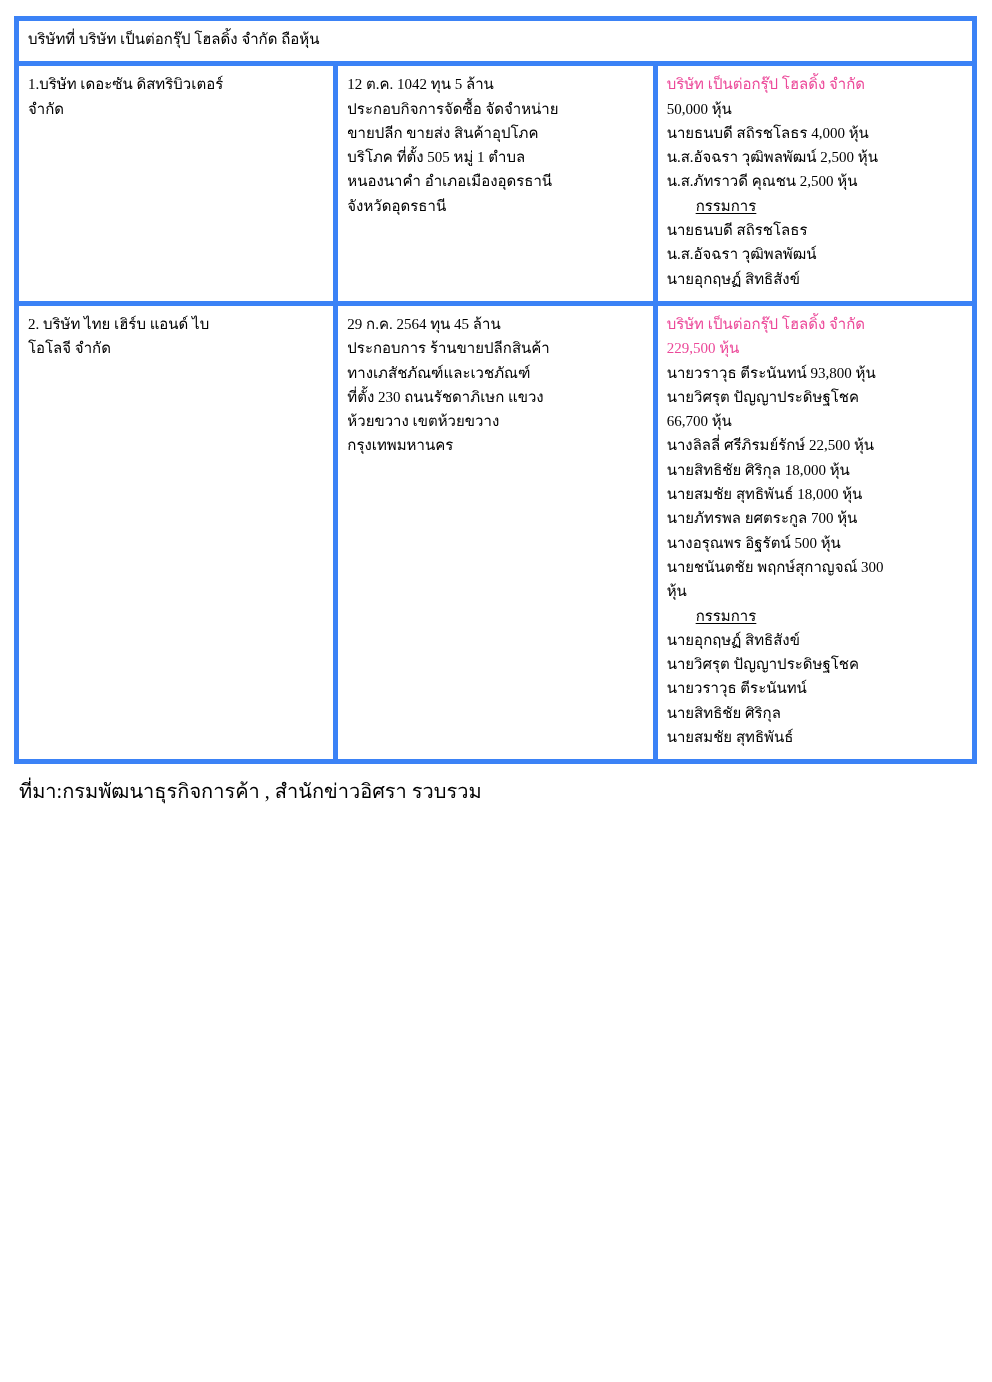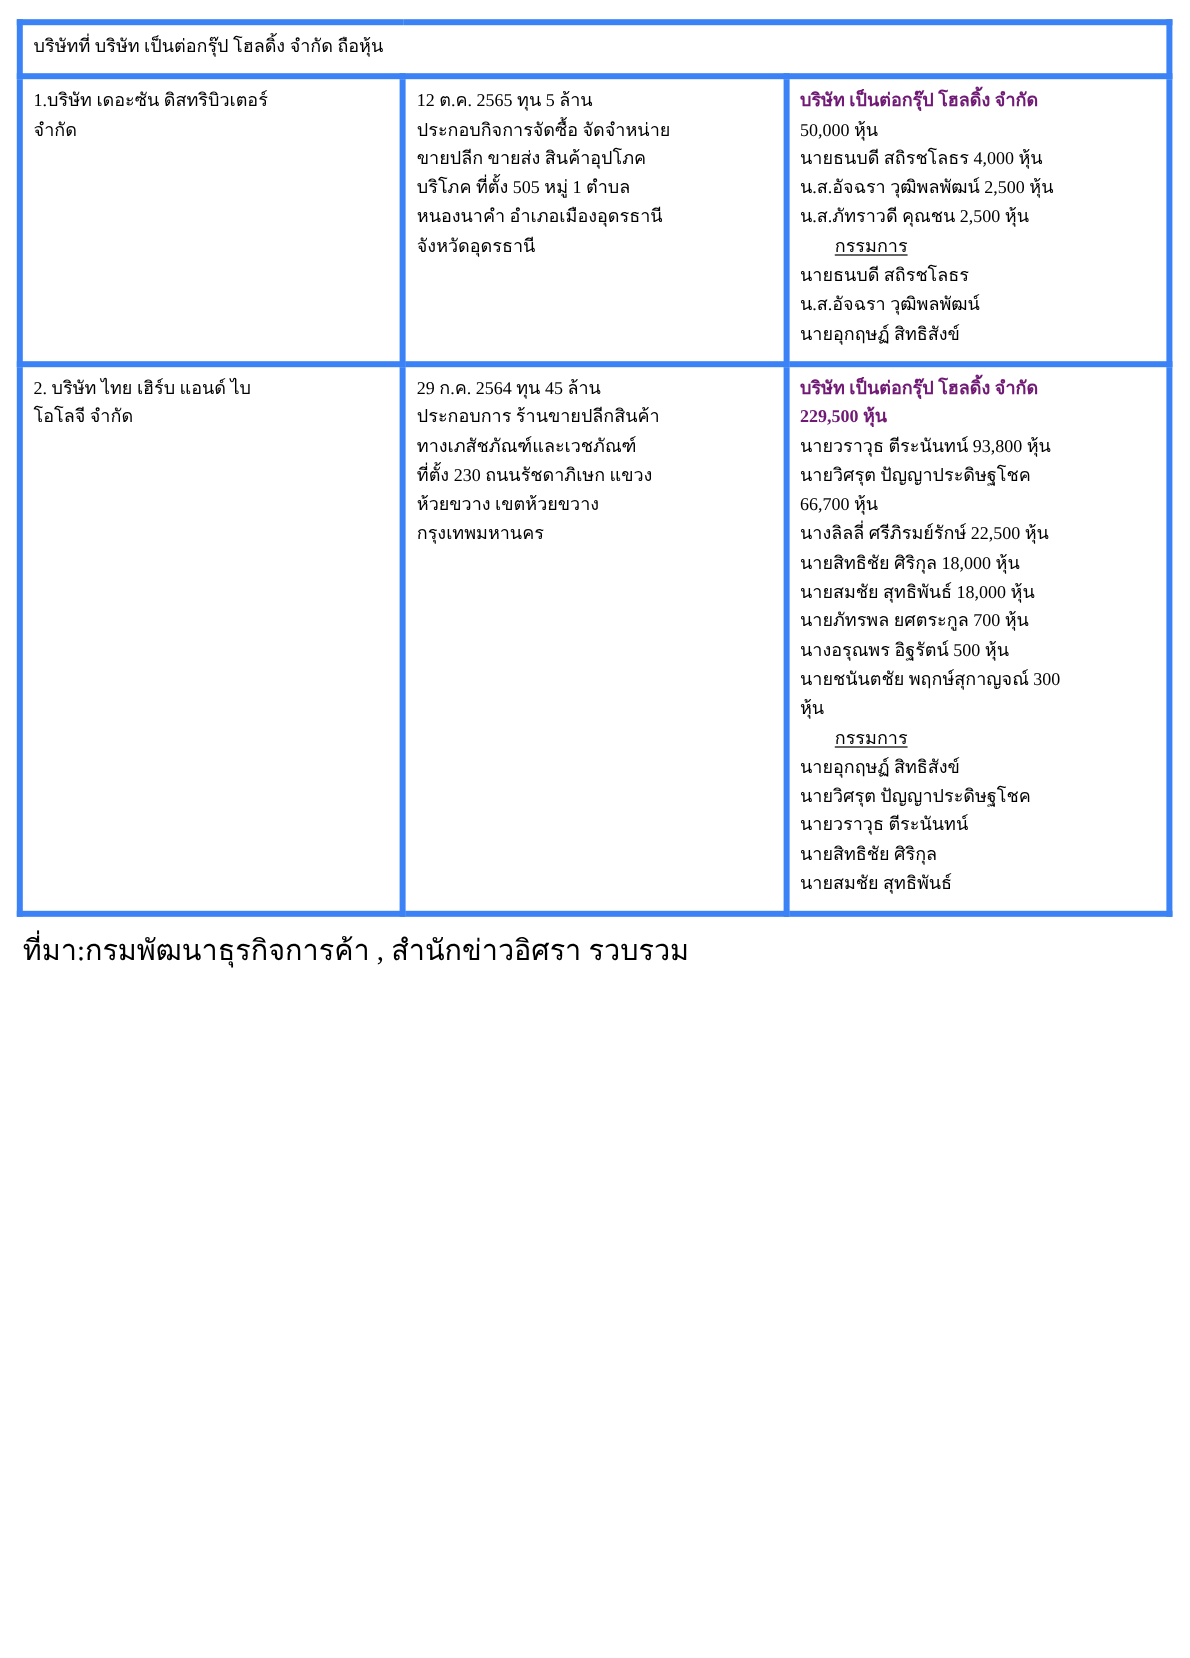--- a/index.html
+++ b/index.html
@@ -38,32 +38,32 @@
   .col-reg     { width: 322px; }
   .col-holder  { width: 331px; }
 
   td.title-cell {
     padding: 7px 9px 9px 10px;
     font-size: 22px;
     line-height: 1.35;
   }
   .row-line { display: block; }
   .holder-company {
-    color: #701a75;
-    font-weight: bold;
+    color: #ec4899;
+    font-weight: normal;
   }
   .underlined {
     text-decoration: underline;
     text-underline-offset: 2px;
     margin-left: 29px;
   }
   .source-note {
     margin-top: 13px;
     padding-left: 5px;
-    font-size: 24px;
+    font-size: 20px;
     line-height: 1.4;
   }
 </style>
 </head>
 <body>
 
 <div class="page">
 
   <table class="doc-table">
     <tbody>
@@ -71,21 +71,21 @@
         <td class="title-cell" colspan="3">บริษัทที่ บริษัท เป็นต่อกรุ๊ป โฮลดิ้ง จำกัด  ถือหุ้น</td>
       </tr>
 
 
       <tr>
         <td class="col-name">
           <span class="row-line">1.บริษัท เดอะซัน ดิสทริบิวเตอร์</span>
           <span class="row-line">จำกัด</span>
         </td>
         <td class="col-reg">
-          <span class="row-line">12 ต.ค. 2565  ทุน 5 ล้าน</span>
+          <span class="row-line">12 ต.ค. 1042  ทุน 5 ล้าน</span>
           <span class="row-line">ประกอบกิจการจัดซื้อ จัดจำหน่าย</span>
           <span class="row-line">ขายปลีก ขายส่ง สินค้าอุปโภค</span>
           <span class="row-line">บริโภค  ที่ตั้ง  505 หมู่ 1 ตำบล</span>
           <span class="row-line">หนองนาคำ อำเภอเมืองอุดรธานี</span>
           <span class="row-line">จังหวัดอุดรธานี</span>
         </td>
         <td class="col-holder">
           <span class="row-line holder-company">บริษัท เป็นต่อกรุ๊ป โฮลดิ้ง จำกัด</span>
           <span class="row-line">50,000  หุ้น</span>
           <span class="row-line">นายธนบดี สถิรชโลธร 4,000 หุ้น</span>

